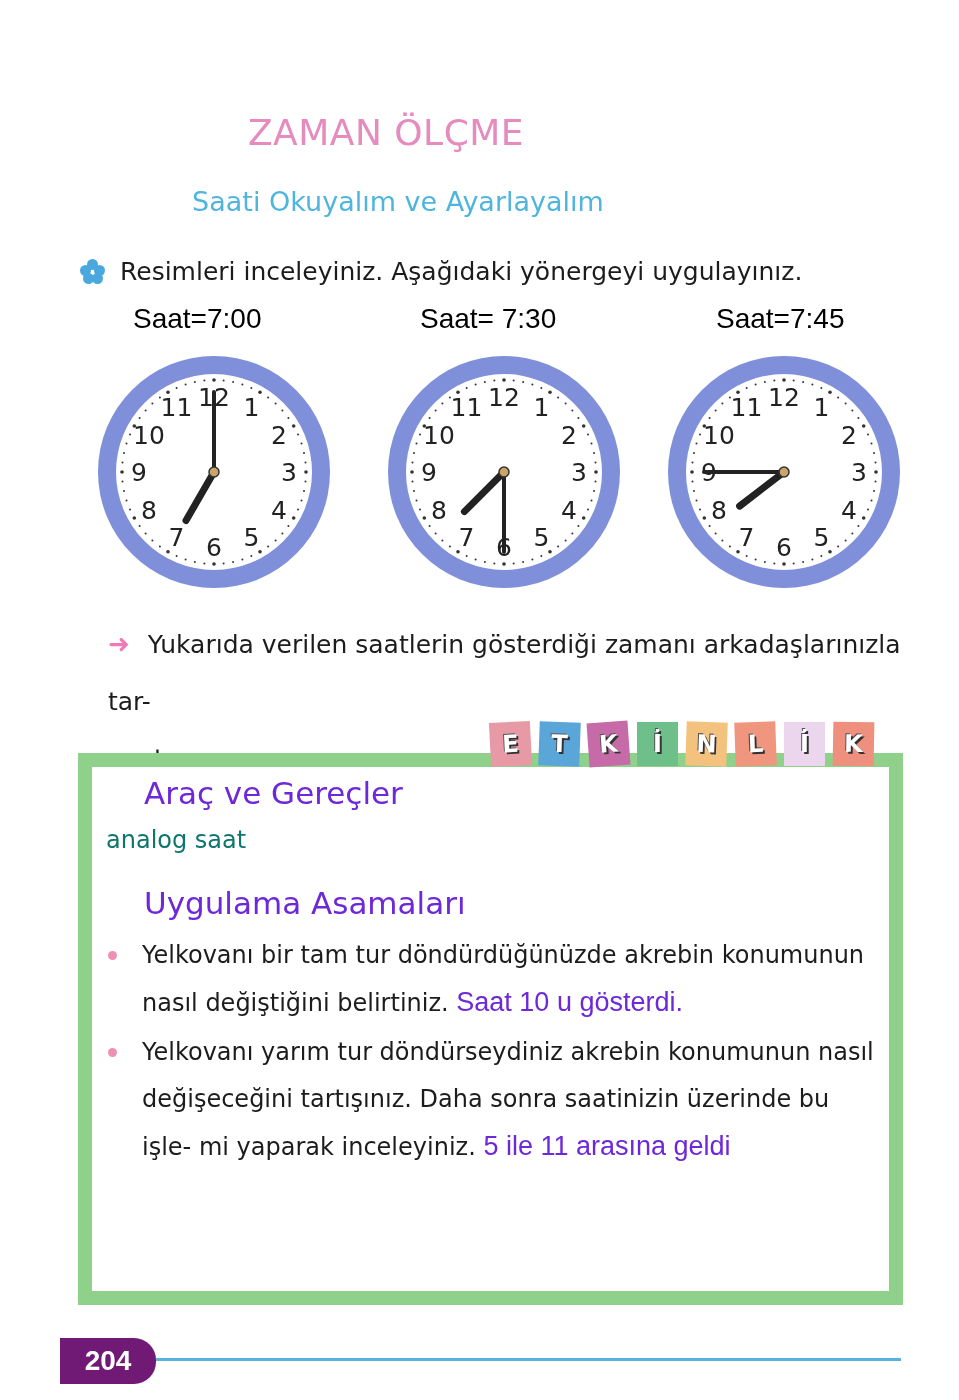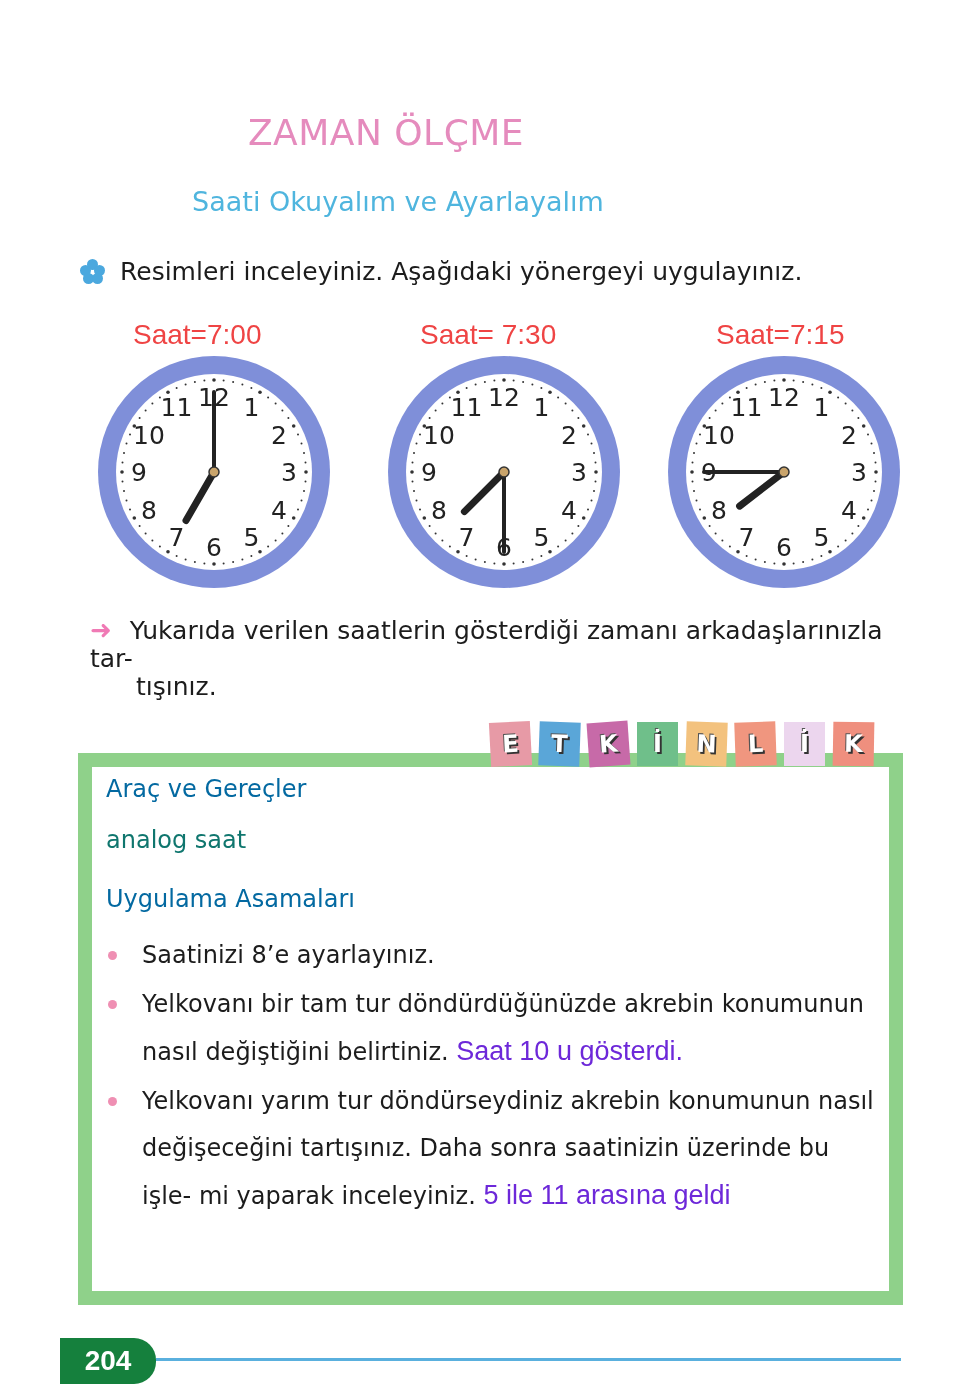--- a/index.html
+++ b/index.html
@@ -23,56 +23,56 @@
     .instr {
       left:80px; top:257px; font-size:25px; color:#1c1c1c;
       display:flex; align-items:center; gap:14px;
     }
     .flower { width:26px; height:26px; position:relative; }
     .flower span {
       position:absolute; width:11px; height:11px; border-radius:50%; background:#4ba8de;
     }
     .time-label {
       top:303px; font-family:"Liberation Sans", sans-serif;
-      font-size:28px; color:#ef4444; font-weight:normal;margin-top:16px;
+      font-size:28px; color:#000000; font-weight:normal;
     }
     .clock { top:352px; width:240px; height:240px; }
     .clock svg { width:100%; height:100%; display:block; }
     .discuss {
-      left:90px; top:616px; font-size:25px; color:#1c1c1c; line-height:28px; width:820px;
+      left:108px; top:616px; font-size:25px; color:#1c1c1c; line-height:57px; width:820px;
     }
     .discuss .arrow { color:#f07ab5; font-weight:bold; margin-right:18px; font-size:26px; }
     .discuss .line2 { padding-left:46px; display:block; }
     .frame {
       left:78px; top:753px; width:797px; height:524px;
       border:14px solid #8fd18a;
       background:#ffffff;
     }
     .badges { left:490px; top:722px; display:flex; gap:8px; }
     .badge {
       width:41px; height:44px; display:flex; align-items:center; justify-content:center;
       font-family:"DejaVu Sans", sans-serif; font-weight:bold; font-size:24px; color:#ffffff;
       text-shadow:2px 2px 0 #333, -1px -1px 0 #555;
     }
-    .sec-head { font-size:24px; color:#0369a1; }
+    .sec-head { font-size:31px; color:#6d28d9;margin-left:38px; }
     .body-text { font-size:24px; color:#0f766e; }
     .bullet-list { left:104px; top:932px; width:780px; list-style:none; margin:0; padding:0; }
     .bullet-list li {
       position:relative; padding-left:38px; font-size:24px; line-height:47px; color:#1c1c1c;
       margin-bottom:2px;
     }
     .bullet-list li::before {
       content:""; position:absolute; left:4px; top:19px; width:9px; height:9px;
       border-radius:50%; background:#ef8fb3;
     }
     .answer {
       font-family:"Liberation Sans", sans-serif; color:#6d28d9; font-size:27px;
     }
     .page-no {
-      left:60px; top:1338px; width:96px; height:46px; background:#15803d;
+      left:60px; top:1338px; width:96px; height:46px; background:#701a75;
       border-radius:0 22px 22px 0; color:#ffffff; font-family:"Liberation Sans", sans-serif;
       font-weight:bold; font-size:28px; display:flex; align-items:center; justify-content:center;
     }
     .page-rule { left:156px; top:1358px; width:745px; height:3px; background:#5ab0de; }
   </style>
 </head>
 <body>
 
 <div class="abs title">ZAMAN ÖLÇME</div>
 <div class="abs subtitle">Saati Okuyalım ve Ayarlayalım</div>
@@ -83,21 +83,21 @@
     <span style="left:0;top:6px"></span>
     <span style="left:14px;top:6px"></span>
     <span style="left:3px;top:14px"></span>
     <span style="left:12px;top:14px"></span>
   </div>
   <span>Resimleri inceleyiniz. Aşağıdaki yönergeyi uygulayınız.</span>
 </div>
 
 <div class="abs time-label" style="left:133px">Saat=7:00</div>
 <div class="abs time-label" style="left:420px">Saat= 7:30</div>
-<div class="abs time-label" style="left:716px">Saat=7:15</div>
+<div class="abs time-label" style="left:716px">Saat=7:45</div>
 
 <div class="abs clock" style="left:94px">
     <svg viewBox="0 0 240 240">
       <circle cx="120" cy="120" r="116" fill="#7f8fd9"></circle>
       <circle cx="120" cy="120" r="98" fill="#ffffff"></circle>
       <circle cx="120.0" cy="28.0" r="1.8" fill="#333"></circle>
       <circle cx="129.6" cy="28.5" r="1" fill="#333"></circle>
       <circle cx="139.1" cy="30.0" r="1" fill="#333"></circle>
       <circle cx="148.4" cy="32.5" r="1" fill="#333"></circle>
       <circle cx="157.4" cy="36.0" r="1" fill="#333"></circle>
@@ -352,19 +352,18 @@
     <div class="badge" style="background: rgb(240, 150, 127); transform: rotate(-2deg);">L</div>
     <div class="badge" style="background: rgb(236, 214, 238); transform: rotate(0deg);">İ</div>
     <div class="badge" style="background: rgb(239, 143, 126); transform: rotate(1deg);">K</div>
   </div>
 
 <div class="abs sec-head" style="left:106px;top:775px">Araç ve Gereçler</div>
 <div class="abs body-text" style="left:106px;top:826px">analog saat</div>
 <div class="abs sec-head" style="left:106px;top:885px">Uygulama Asamaları</div>
 
 <ul class="abs bullet-list">
-  <li><span>Saatinizi 8’e ayarlayınız.</span></li>
   <li><span>Yelkovanı bir tam tur döndürdüğünüzde akrebin konumunun nasıl değiştiğini belirtiniz.</span> <span class="answer">Saat 10 u gösterdi.</span></li>
   <li><span>Yelkovanı yarım tur döndürseydiniz akrebin konumunun nasıl değişeceğini tartışınız. Daha sonra saatinizin üzerinde bu işle- mi yaparak inceleyiniz.</span> <span class="answer">5 ile 11 arasına geldi</span></li>
 </ul>
 
 <div class="abs page-no">204</div>
 <div class="abs page-rule"></div>
 
 </body></html>

